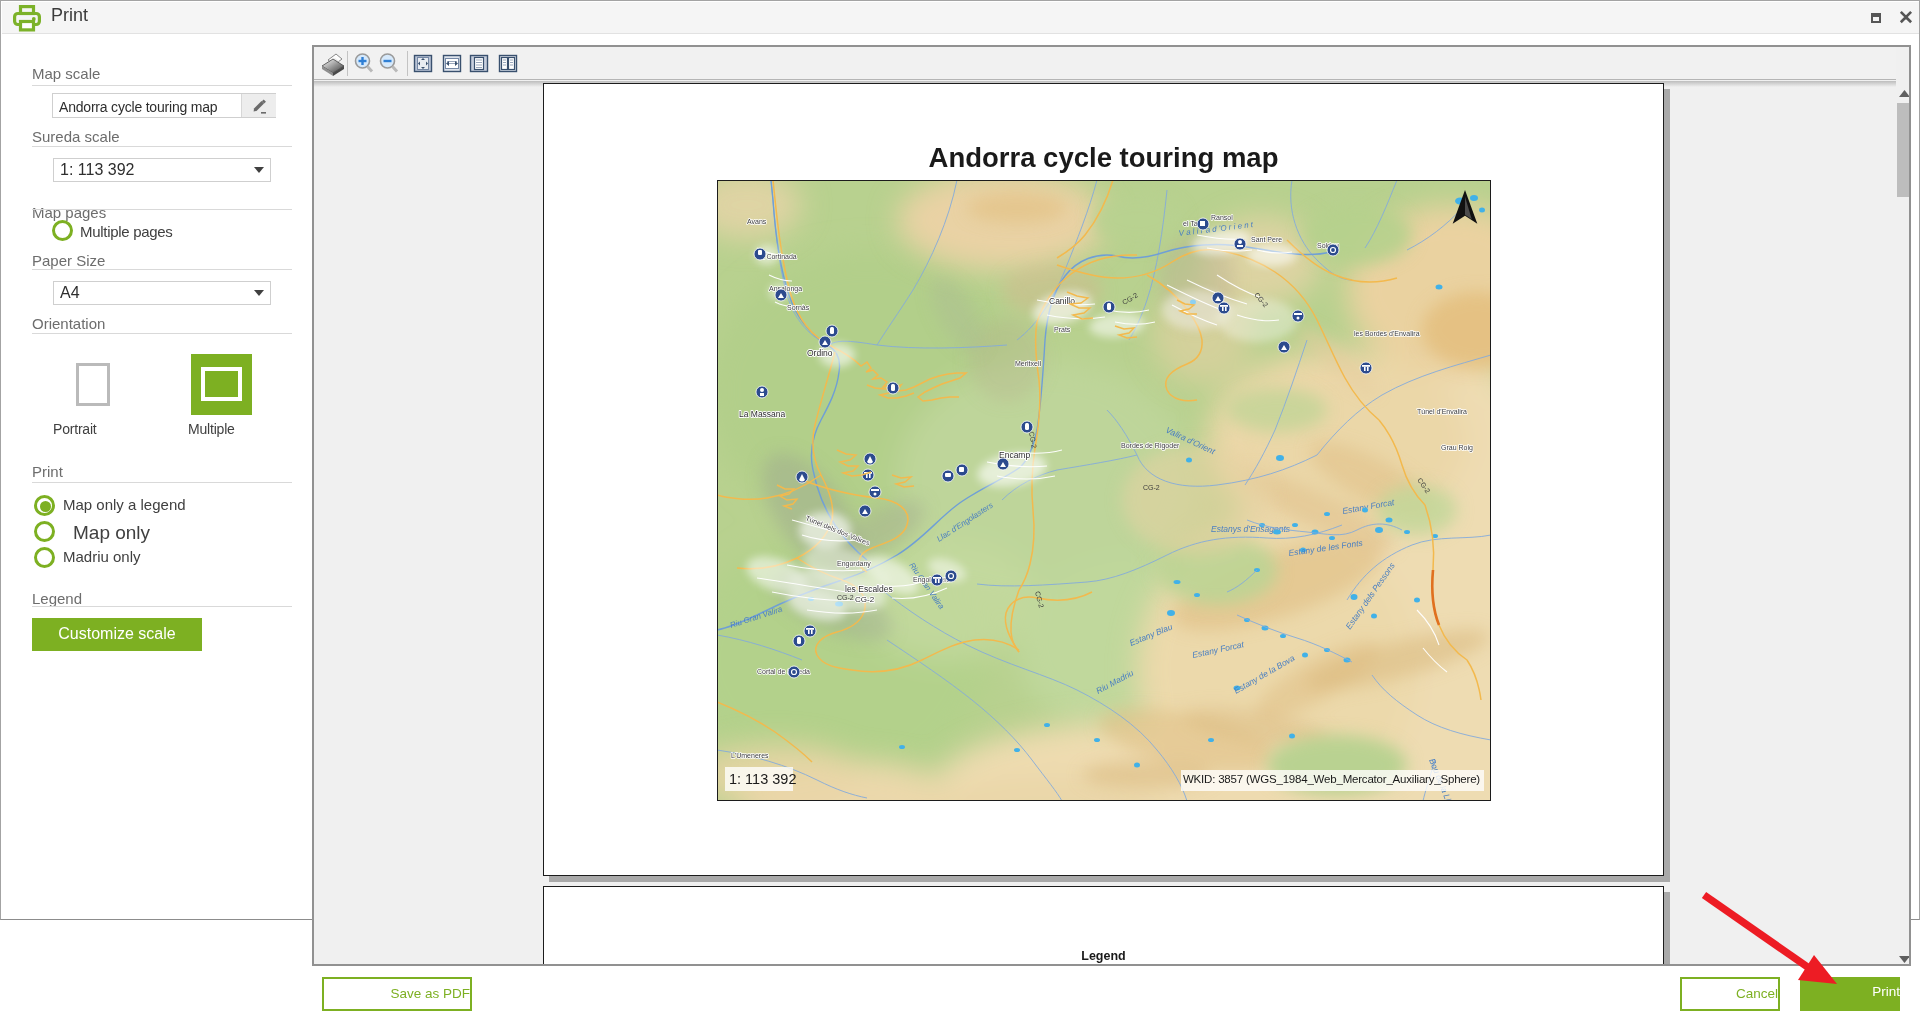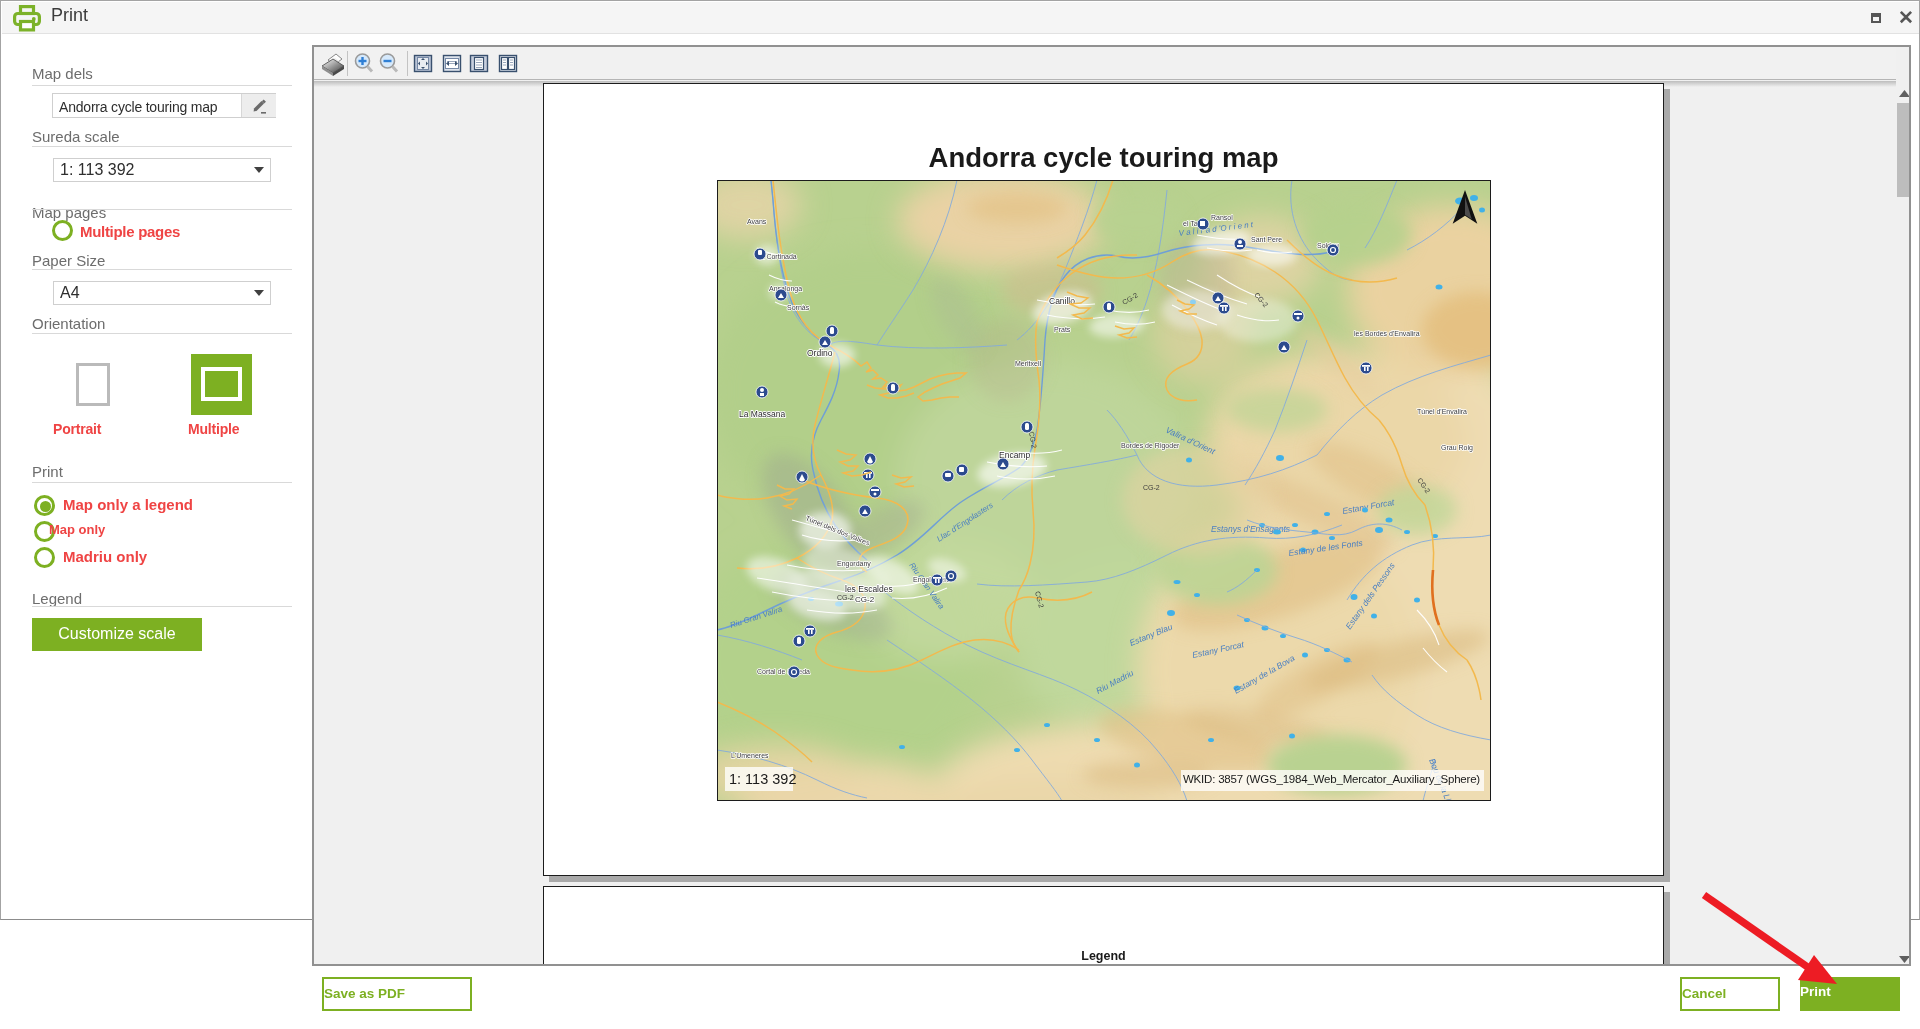--- a/index.html
+++ b/index.html
@@ -18,36 +18,36 @@
 
 .slabel { position:absolute; left:31px; width:260px; font-size:15px; color:#6d6d6d; }
 .sline  { position:absolute; left:31px; width:260px; height:1px; background:#d9d9d9; }
 .sinput { position:absolute; left:51px; width:224px; height:25px;
   border:1px solid #cfcfcf; background:#fff; font-size:16px; color:#2e2e2e; }
 .sval { position:absolute; left:59px; font-size:16px; color:#2e2e2e; }
 .caret { position:absolute; width:0; height:0; border-left:5px solid transparent;
   border-right:5px solid transparent; border-top:6px solid #404040; }
 .radio { position:absolute; width:21px; height:21px; border-radius:50%;
   border:3px solid #7db022; background:#fff; }
-.rlabel { position:absolute; font-size:16px; color:#ef4444;font-weight:bold; }
+.rlabel { position:absolute; font-size:16px; color:#404040; }
 
 #preview { position:absolute; left:311px; top:44px; width:1599px; height:921px;
   background:#f0f0f0; border:2px solid #919191; overflow:hidden; }
 #toolbar { position:absolute; left:0; top:0; width:1595px; height:33px; background:#f1f1f1;
   border-bottom:1px solid #b5b5b5; }
 #toolshadow { position:absolute; left:0; top:34px; width:1595px; height:6px;
   background:linear-gradient(#bdbdbd,#f0f0f0); }
 .page { position:absolute; background:#fff; border:1px solid #1c1c1c; }
 .pshadow { position:absolute; background:#a9a9a9; }
 
 #sbar { position:absolute; left:1582px; top:0; width:17px; height:917px; background:#f0f0f0; }
 #sthumb { position:absolute; left:1px; top:56px; width:14px; height:94px; background:#bdbdbd; }
 
 .btn { position:absolute; top:976px; height:34px; border:2px solid #7db022;
-  background:#fff; color:#7db022; font-size:13.5px; text-align:left;font-weight:bold; }
+  background:#fff; color:#7db022; font-size:13.5px; text-align:right; }
 .btn span { display:inline-block; margin-top:7px; }
 #printbtn { background:#7db022; color:#fff; border:none; }
 #pagetitle { position:absolute; left:0; top:56px; width:1119px; text-align:center;
   font-size:27.5px; font-weight:bold; padding-top:2px; color:#1a1a1a; }
 </style>
 </head>
 <body>
 <div id="win">
 
   <div id="titlebar">
@@ -55,21 +55,21 @@
       <rect x="8.5" y="1.6" width="13" height="6.9" fill="#f5f5f5" stroke="#7cb229" stroke-width="3.2"></rect>
       <rect x="2.6" y="8.5" width="24.8" height="11" rx="3.2" fill="none" stroke="#7cb229" stroke-width="3.2"></rect>
       <rect x="8.5" y="16.5" width="13" height="8.4" fill="#fff" stroke="#7cb229" stroke-width="3.2"></rect>
       <circle cx="21.8" cy="14" r="1.9" fill="#7cb229"></circle>
     </svg>
     <div id="title-text">Print</div>
     <div id="maxbtn"></div>
     <div id="closebtn">✕</div>
   </div>
 
-  <div class="slabel" style="top:64px">Map dels</div>
+  <div class="slabel" style="top:64px">Map scale</div>
   <div class="sline" style="top:84px"></div>
   <div class="sinput" style="top:92px">
     <span style="position:absolute;left:6px;top:5px;font-size:14px;letter-spacing:-0.2px">Andorra cycle touring map</span>
     <div style="position:absolute;left:188px;top:0;width:35px;height:23px;background:#ededed;border-left:1px solid #d7d7d7">
       <svg width="18" height="18" viewBox="0 0 18 18" style="position:absolute;left:8px;top:3px">
         <path d="M4 11.5 L11.5 4 L14 6.5 L6.5 14 L3.6 14.4 Z" fill="#6b6b6b"></path>
         <rect x="12.3" y="3.2" width="3.2" height="2.6" transform="rotate(45 13.9 4.5)" fill="#6b6b6b"></rect>
         <rect x="11" y="15" width="5" height="1.6" fill="#6b6b6b"></rect>
       </svg>
     </div>
@@ -95,21 +95,21 @@
   <div style="position:absolute;left:190px;top:353px;width:61px;height:61px;background:#7db022">
     <div style="position:absolute;left:10px;top:13px;width:41px;height:34px;border:4px solid #fff"></div>
   </div>
   <div class="rlabel" style="left:187px;top:420px;font-size:14px;letter-spacing:-0.2px">Multiple</div>
   <div class="slabel" style="top:462px">Print</div>
   <div class="sline" style="top:481px"></div>
   <div class="radio" style="left:33px;top:494px"></div>
   <div style="position:absolute;left:38.5px;top:499.5px;width:11px;height:11px;border-radius:50%;background:#7db022"></div>
   <div class="rlabel" style="left:62px;top:495px;font-size:15px">Map only a legend</div>
   <div class="radio" style="left:33px;top:520px"></div>
-  <div class="rlabel" style="left:48px;top:521px;font-size:13px">Map only</div>
+  <div class="rlabel" style="left:72px;top:521px;font-size:19px">Map only</div>
   <div class="radio" style="left:33px;top:546px"></div>
   <div class="rlabel" style="left:62px;top:547px;font-size:15px">Madriu only</div>
   <div class="slabel" style="top:589px">Legend</div>
   <div class="sline" style="top:605px"></div>
   <div style="position:absolute;left:31px;top:617px;width:170px;height:33px;background:#7db022;color:#fff;font-size:16px;text-align:center;line-height:32px">Customize scale</div>
 
   <div id="preview">
     <div id="toolbar">
       <svg width="220" height="33" viewBox="0 0 220 33">
 

